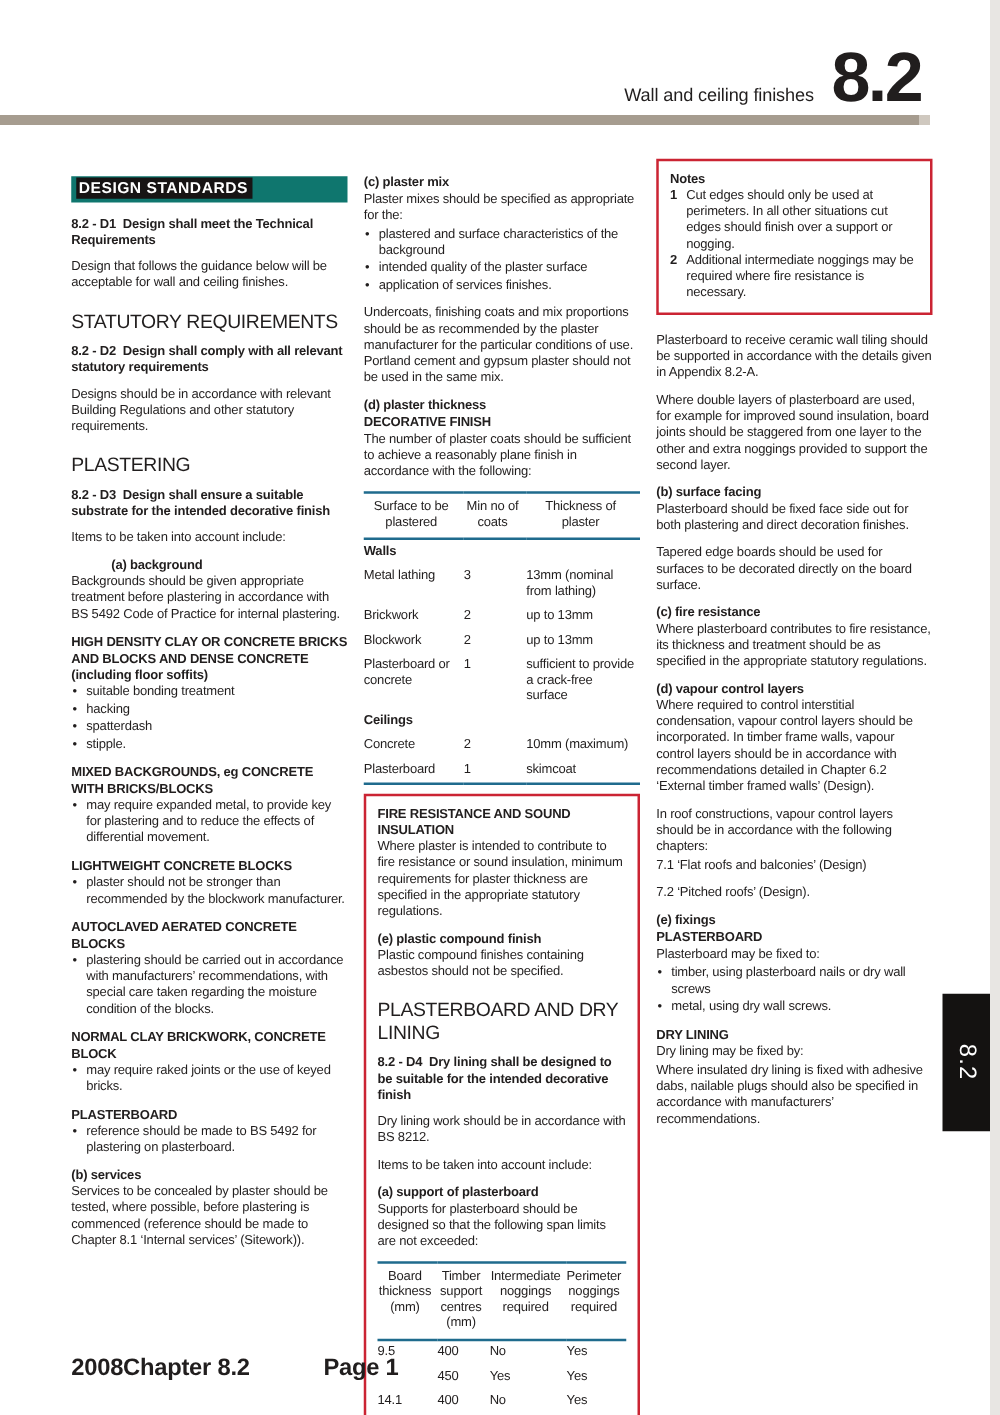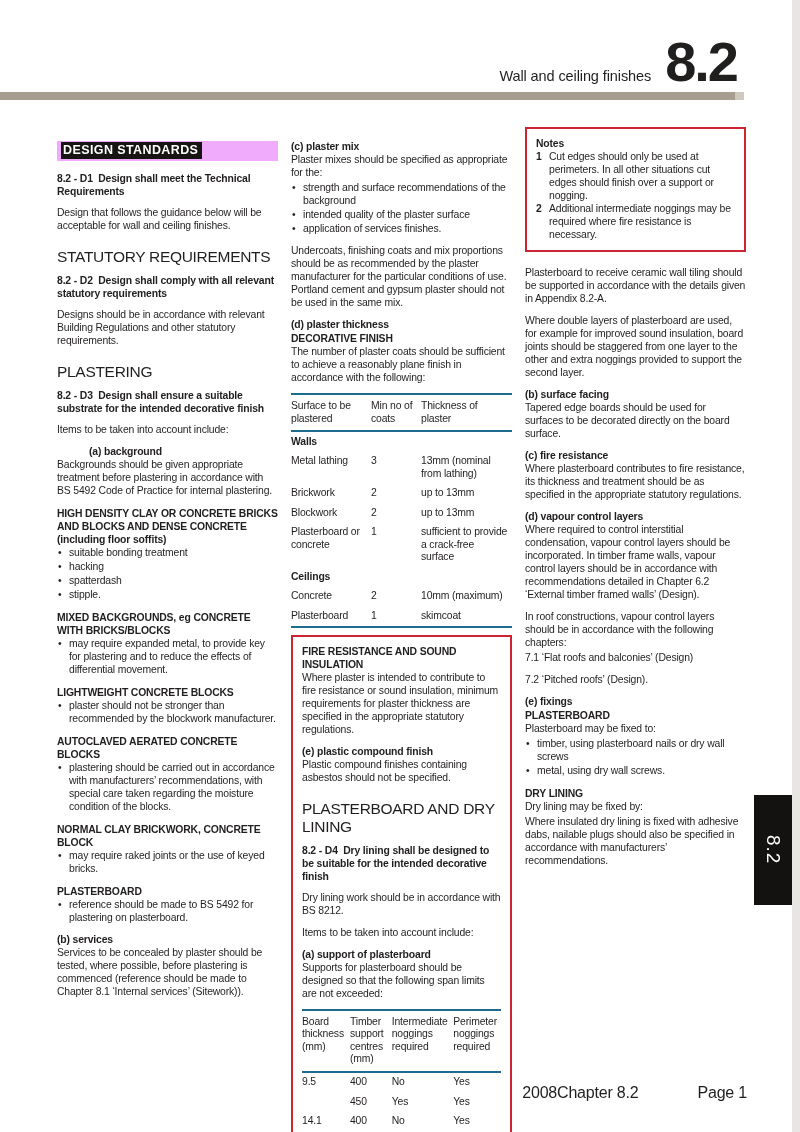--- a/index.html
+++ b/index.html
@@ -24,44 +24,44 @@
   .subhead{font-weight:bold;margin:10px 0 0;}
   .runin{font-weight:bold;margin:9px 0 0;}
   .rule-head{font-weight:bold;white-space:pre-wrap;margin:0 0 8px;}
   .bighead{font-size:15.5px;line-height:18px;font-weight:400;letter-spacing:-0.3px;margin:16px 0 8px;}
 
   .bullets{margin:0 0 9px;}
   .bullet{position:relative;padding-left:12px;margin:0 0 1px;}
   .bullet::before{content:"\2022";position:absolute;left:1px;top:0;}
 
   
-  .banner{background:#f0abfc;padding:3px 4px 4px;margin-bottom:11px;}
+  .banner{background:#0f766e;padding:3px 4px 4px;margin-bottom:11px;}
   .banner span{background:#171414;color:#ffffff;font-weight:bold;font-size:12.5px;
                letter-spacing:0.4px;padding:1px 4px 2px 2px;}
 
   
   table.t{border-collapse:collapse;width:100%;border-top:2px solid #1f6b8d;
           border-bottom:2px solid #1f6b8d;margin:4px 0 0;}
-  .t th{text-align:left;font-weight:400;padding:5px 4px 5px 0;vertical-align:top;
+  .t th{text-align:center;font-weight:400;padding:5px 4px 5px 0;vertical-align:top;
         font-size:10.4px;line-height:12.5px;letter-spacing:-0.15px;}
   .t thead tr{border-bottom:2px solid #1f6b8d;}
   .t td{padding:3.5px 4px 3.5px 0;vertical-align:top;line-height:12.5px;}
   .t .sect td{font-weight:bold;}
 
   
   .redbox{border:2px solid #cb2433;padding:8px 9px 9px;}
   .notesbox{margin-bottom:14px;}
   .firebox{margin-top:7px;}
   .note{display:flex;margin:0;}
   .note-num{font-weight:bold;width:13px;flex:none;}
   .note-text{flex:1;}
 
   
   .footer{position:absolute;top:1084px;left:57px;width:690px;display:flex;
-          justify-content:flex-end;font-size:16px;letter-spacing:-0.2px;}
+          justify-content:flex-start;font-size:19px;letter-spacing:-0.2px;font-weight:bold;}
   .footer-right{display:flex;gap:59px;}
   .side-tab{position:absolute;right:0;top:795px;width:38px;height:110px;background:#141211;
             color:#ffffff;display:flex;align-items:center;justify-content:center;}
   .side-tab span{writing-mode:vertical-rl;font-size:19px;letter-spacing:1px;}
 </style>
 </head>
 <body>
 
 <div class="page">
 
@@ -125,21 +125,21 @@
       </div>
 
       <div class="runin">(b) services</div>
       <p class="p">Services to be concealed by plaster should be tested, where possible, before plastering is commenced (reference should be made to Chapter 8.1 ‘Internal services’ (Sitework)).</p>
     </div>
 
     <div class="col col-mid">
       <div class="runin" style="margin-top:0;">(c) plaster mix</div>
       <p class="tight">Plaster mixes should be specified as appropriate for the:</p>
       <div class="bullets">
-        <div class="bullet">strength and surface recommendations of the background</div>
+        <div class="bullet">plastered and surface characteristics of the background</div>
         <div class="bullet">intended quality of the plaster surface</div>
         <div class="bullet">application of services finishes.</div>
       </div>
       <p class="p">Undercoats, finishing coats and mix proportions should be as recommended by the plaster manufacturer for the particular conditions of use. Portland cement and gypsum plaster should not be used in the same mix.</p>
 
       <div class="runin">(d) plaster thickness</div>
       <div class="subhead" style="margin-top:1px;">DECORATIVE FINISH</div>
       <p class="p">The number of plaster coats should be sufficient to achieve a reasonably plane finish in accordance with the following:</p>
 
       <table class="t">
@@ -255,20 +255,21 @@
         <div class="note">
           <span class="note-num">2</span>
           <span class="note-text">Additional intermediate noggings may be required where fire resistance is necessary.</span>
         </div>
       </div>
 
       <p class="p">Plasterboard to receive ceramic wall tiling should be supported in accordance with the details given in Appendix 8.2-A.</p>
       <p class="p">Where double layers of plasterboard are used, for example for improved sound insulation, board joints should be staggered from one layer to the other and extra noggings provided to support the second layer.</p>
 
       <div class="runin">(b) surface facing</div>
+      <p class="p">Plasterboard should be fixed face side out for both plastering and direct decoration finishes.</p>
       <p class="p">Tapered edge boards should be used for surfaces to be decorated directly on the board surface.</p>
 
       <div class="runin">(c) fire resistance</div>
       <p class="p">Where plasterboard contributes to fire resistance, its thickness and treatment should be as specified in the appropriate statutory regulations.</p>
 
       <div class="runin">(d) vapour control layers</div>
       <p class="p">Where required to control interstitial condensation, vapour control layers should be incorporated. In timber frame walls, vapour control layers should be in accordance with recommendations detailed in Chapter 6.2 ‘External timber framed walls’ (Design).</p>
 
       <p class="tight">In roof constructions, vapour control layers should be in accordance with the following chapters:</p>
       <p class="p">7.1 ‘Flat roofs and balconies’ (Design)</p>

